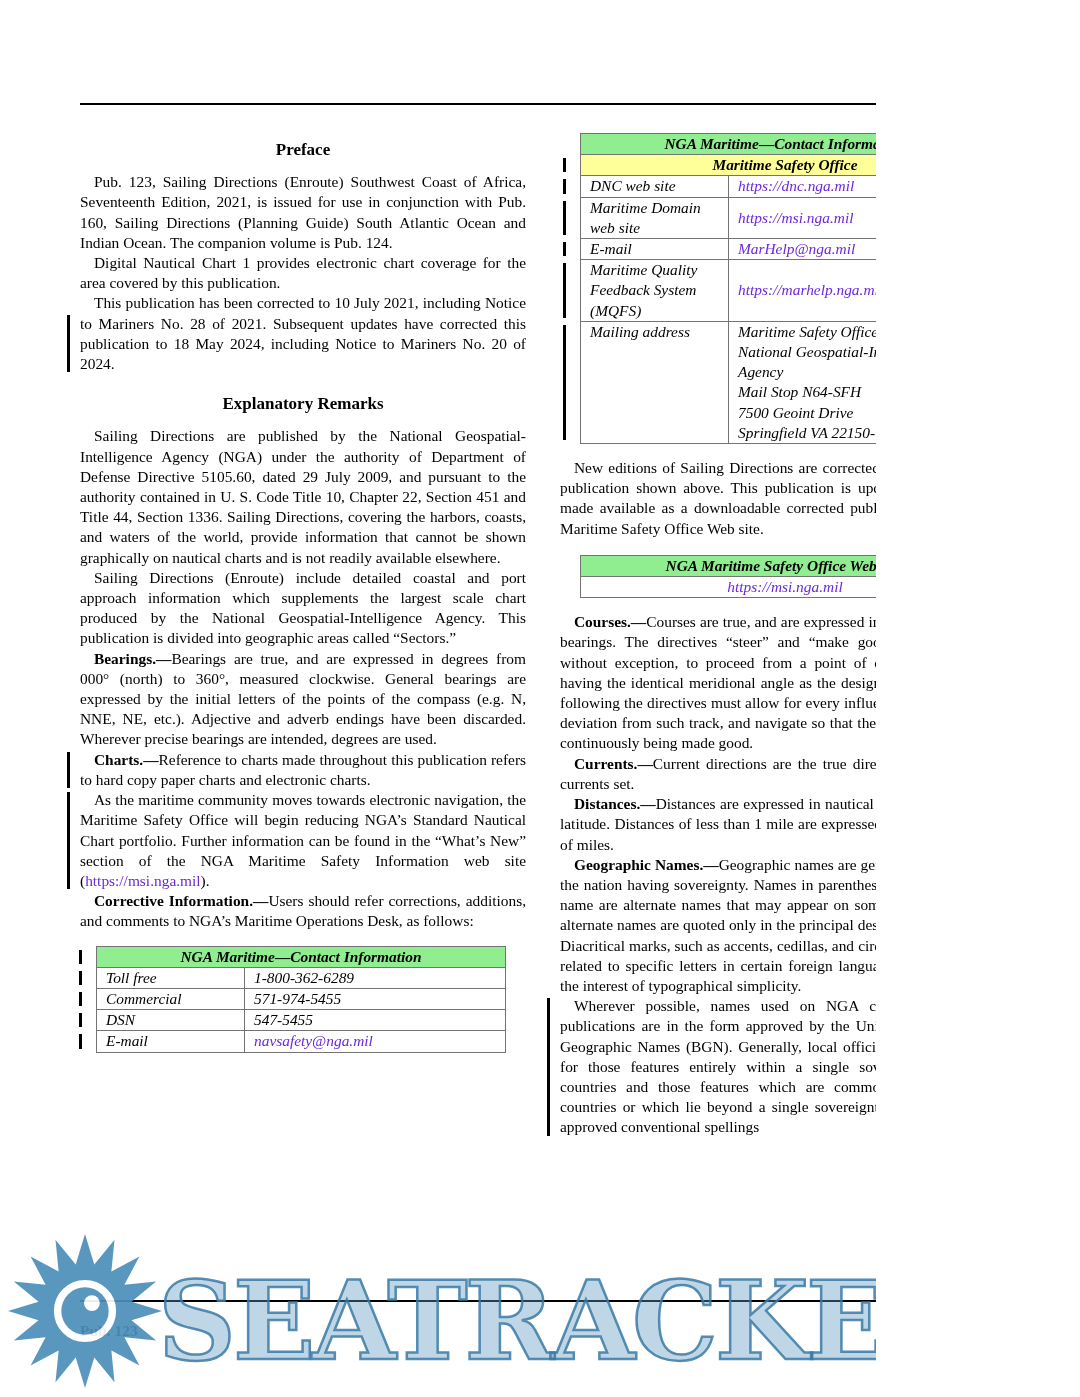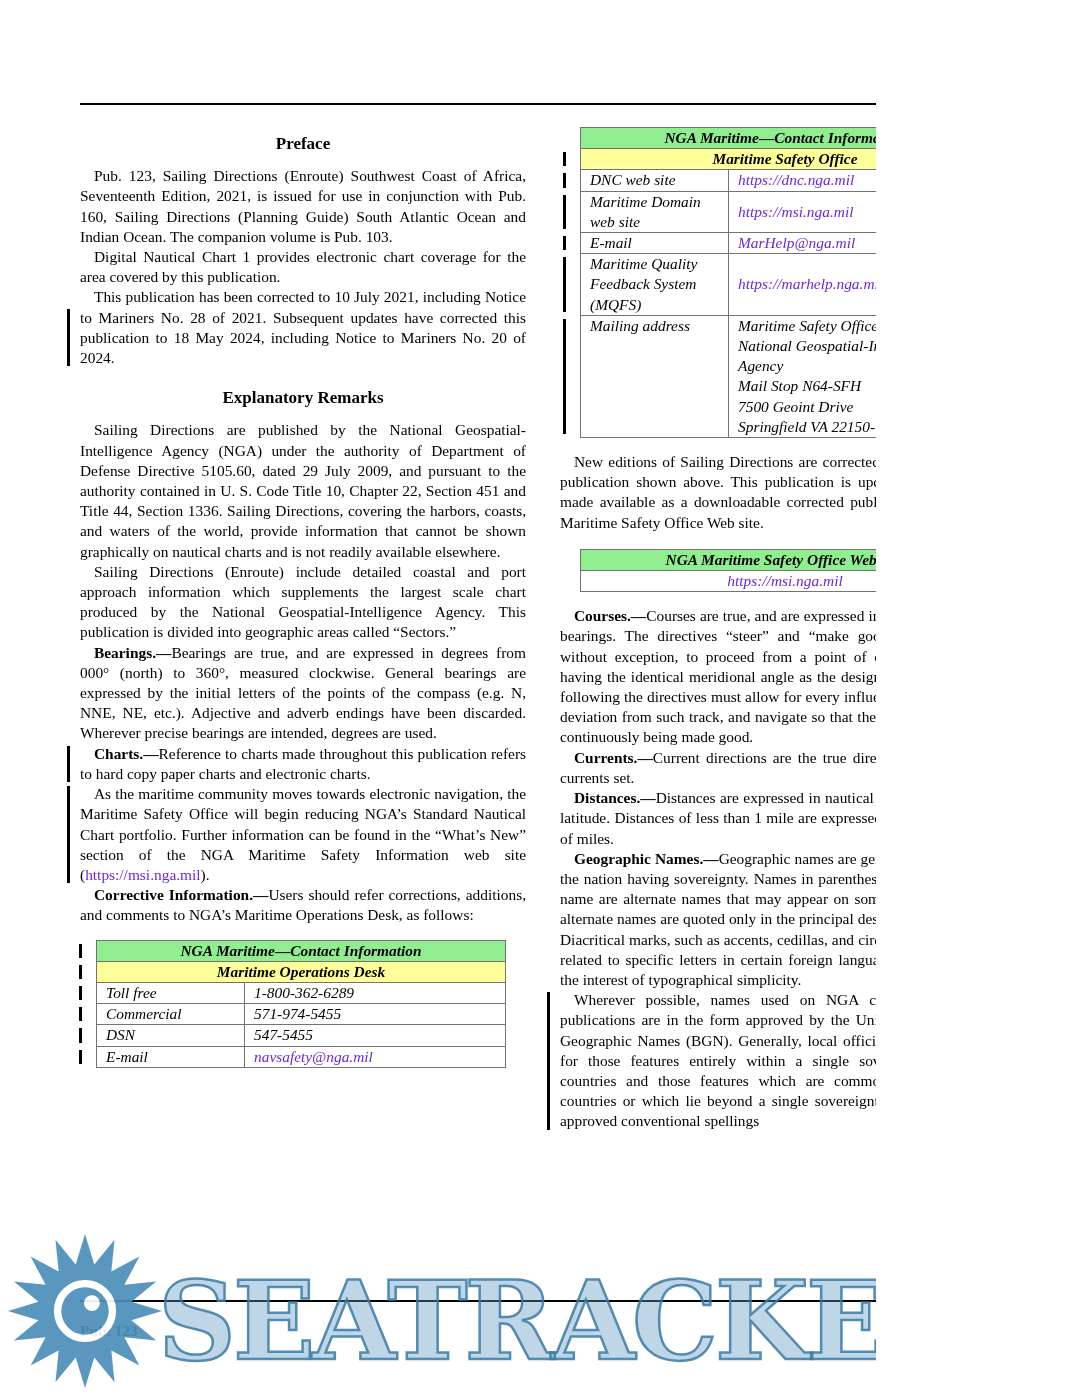--- a/index.html
+++ b/index.html
@@ -11,21 +11,21 @@
   .folio {
     position:absolute; top:62px; left:80px; width:926px;
     text-align:right; font-weight:bold; font-size:16px;
   }
   .top-rule { position:absolute; top:103px; left:80px; width:926px; border-top:2px solid #000; }
   .bottom-rule { position:absolute; top:1300px; left:80px; width:926px; border-top:2px solid #000; }
   .pub-footer {
     position:absolute; top:1322px; left:80px; width:926px;
     font-weight:bold; font-size:15.5px;
   }
-  .content { position:absolute; top:112px; left:80px; width:926px; display:flex; gap:34px; }
+  .content { position:absolute; top:118px; left:80px; width:926px; display:flex; gap:34px; }
   .col { width:450px; font-size:15.4px; line-height:20.2px; text-align:justify; }
   h2.section { text-align:center; font-size:17px; font-weight:bold; margin:20px 0 12px 0; }
   .col-left h2.section:first-child { margin-top:22px; }
   p.para { text-indent:14px; }
   .lead { font-weight:bold; }
   .link { color:#6d28d9; cursor:pointer; }
   
   .cb { position:relative; }
   .cb::before { content:""; position:absolute; left:-13px; top:2px; bottom:2px; width:3px; background:#000; }
   .cb-late::before { top:22px; }
@@ -64,39 +64,36 @@
 
 <div class="page">
 
   <div class="folio">III</div>
   <div class="top-rule"></div>
 
   <div class="content">
 
     <div class="col col-left">
       <h2 class="section">Preface</h2>
-      <p class="para">Pub. 123, Sailing Directions (Enroute) Southwest Coast of Africa, Seventeenth Edition, 2021, is issued for use in conjunction with Pub. 160, Sailing Directions (Planning Guide) South Atlantic Ocean and Indian Ocean. The companion volume is Pub. 103.</p>
+      <p class="para">Pub. 123, Sailing Directions (Enroute) Southwest Coast of Africa, Seventeenth Edition, 2021, is issued for use in conjunction with Pub. 160, Sailing Directions (Planning Guide) South Atlantic Ocean and Indian Ocean. The companion volume is Pub. 124.</p>
       <p class="para">Digital Nautical Chart 1 provides electronic chart coverage for the area covered by this publication.</p>
       <p class="para cb cb-late">This publication has been corrected to 10 July 2021, including Notice to Mariners No. 28 of 2021. Subsequent updates have corrected this publication to 18 May 2024, including Notice to Mariners No. 20 of 2024.</p>
 
       <h2 class="section">Explanatory Remarks</h2>
       <p class="para">Sailing Directions are published by the National Geospatial-Intelligence Agency (NGA) under the authority of Department of Defense Directive 5105.60, dated 29 July 2009, and pursuant to the authority contained in U. S. Code Title 10, Chapter 22, Section 451 and Title 44, Section 1336. Sailing Directions, covering the harbors, coasts, and waters of the world, provide information that cannot be shown graphically on nautical charts and is not readily available elsewhere.</p>
       <p class="para">Sailing Directions (Enroute) include detailed coastal and port approach information which supplements the largest scale chart produced by the National Geospatial-Intelligence Agency. This publication is divided into geographic areas called “Sectors.”</p>
       <p class="para"><span class="lead">Bearings.—</span><span>Bearings are true, and are expressed in degrees from 000° (north) to 360°, measured clockwise. General bearings are expressed by the initial letters of the points of the compass (e.g. N, NNE, NE, etc.). Adjective and adverb endings have been discarded. Wherever precise bearings are intended, degrees are used.</span></p>
       <p class="para cb"><span class="lead">Charts.—</span><span>Reference to charts made throughout this publication refers to hard copy paper charts and electronic charts.</span></p>
       <p class="para cb"><span>As the maritime community moves towards electronic navigation, the Maritime Safety Office will begin reducing NGA’s Standard Nautical Chart portfolio. Further information can be found in the “What’s New” section of the NGA Maritime Safety Information web site (</span><span class="link">https://msi.nga.mil</span><span>).</span></p>
       <p class="para"><span class="lead">Corrective Information.—</span><span>Users should refer corrections, additions, and comments to NGA’s Maritime Operations Desk, as follows:</span></p>
 
       <table class="contact ops">
         <tbody>
             <tr class="bar">
               <th class="hdr" colspan="2">NGA Maritime—Contact Information</th>
-            </tr>
-        <tr class="bar">
-              <th class="sub" colspan="2">Maritime Operations Desk</th>
             </tr>
         <tr class="bar">
               <td class="label">Toll free</td>
               <td>1-800-362-6289</td>
             </tr>
         <tr class="bar">
               <td class="label">Commercial</td>
               <td>571-974-5455</td>
             </tr>
         <tr class="bar">

